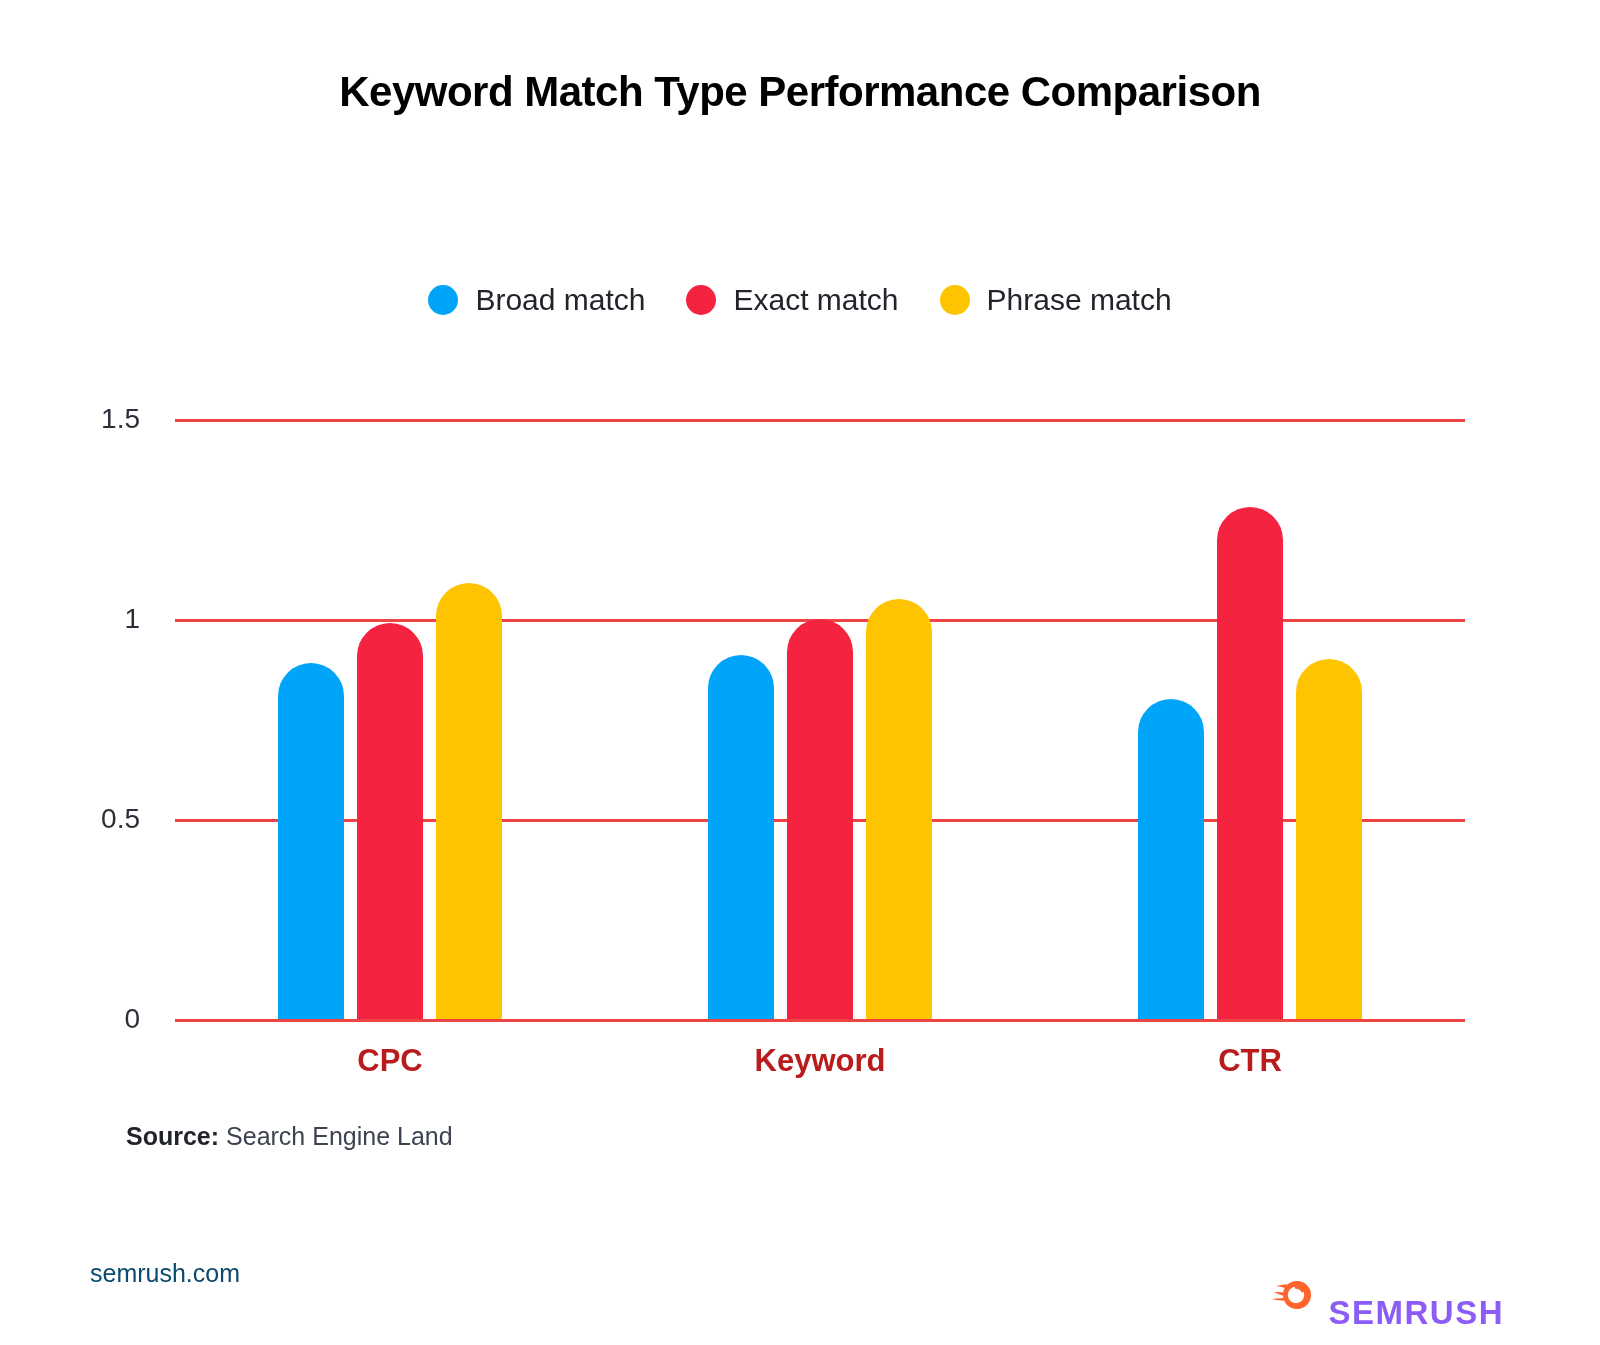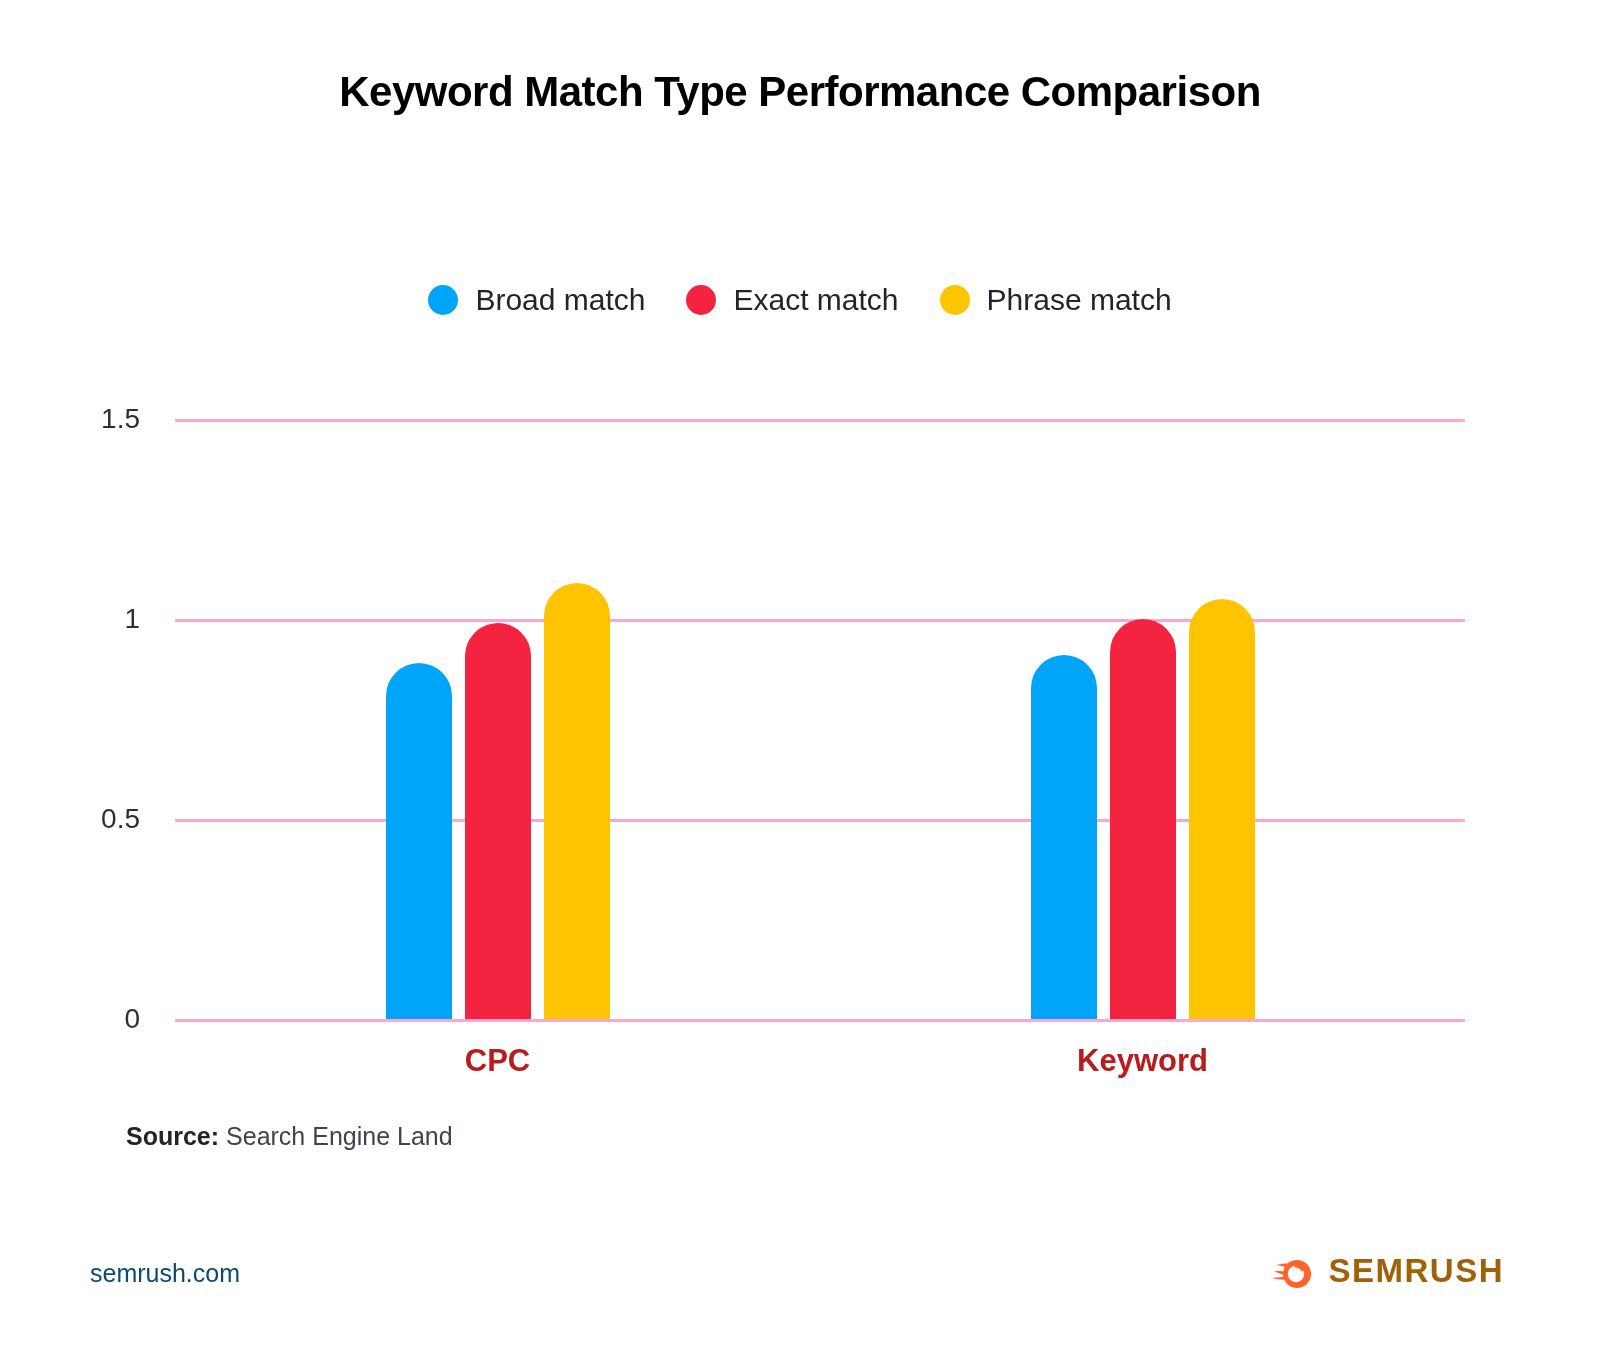--- a/index.html
+++ b/index.html
@@ -70,21 +70,21 @@
   }
   .gridlines {
     position: absolute;
     inset: 0;
   }
   .gridline {
     position: absolute;
     left: 0;
     right: 0;
     height: 3px;
-    background: #f9a8d4;
+    background: #ef4444;
   }
   .ytick {
     position: absolute;
     right: 1325px;  
     transform: translateY(-50%);
     font-size: 28px;
     color: #2b2f38;
     white-space: nowrap;
   }
 
@@ -151,21 +151,22 @@
     top: 1252px;
     display: flex;
     align-items: center;
     gap: 14px;
   }
   .footer-logo .mark { display: block; }
   .footer-logo .wordmark {
     font-size: 33px;
     font-weight: 700;
     letter-spacing: 1.5px;
-    color: #a16207;
+    color: #8b5cf6;
+    margin-top: 42px;
   }
 </style>
 </head>
 <body>
 
 <div class="title">Keyword Match Type Performance Comparison</div>
 
 <div class="legend">
   <div class="legend-item">
     <span class="legend-dot" id="dot0" style="background: rgb(0, 165, 250);"></span>
@@ -209,20 +210,28 @@
 
     <div class="group">
       <div class="group-bars">
         <div class="bar" title="Broad match — CPConv: 0.91" style="background: rgb(0, 165, 250); height: 364px;"></div>
         <div class="bar" title="Exact match — CPConv: 1" style="background: rgb(244, 36, 64); height: 400px;"></div>
         <div class="bar" title="Phrase match — CPConv: 1.05" style="background: rgb(255, 196, 0); height: 420px;"></div>
       </div>
       <div class="group-label">Keyword</div>
     </div>
 
+    <div class="group">
+      <div class="group-bars">
+        <div class="bar" title="Broad match — CTR: 0.8" style="background: rgb(0, 165, 250); height: 320px;"></div>
+        <div class="bar" title="Exact match — CTR: 1.28" style="background: rgb(244, 36, 64); height: 512px;"></div>
+        <div class="bar" title="Phrase match — CTR: 0.9" style="background: rgb(255, 196, 0); height: 360px;"></div>
+      </div>
+      <div class="group-label">CTR</div>
+    </div>
   </div>
 </div>
 
 <div class="source">
   <b>Source:</b>
   <span>Search Engine Land</span>
 </div>
 
 <div class="footer-url">semrush.com</div>
 <div class="footer-logo">

